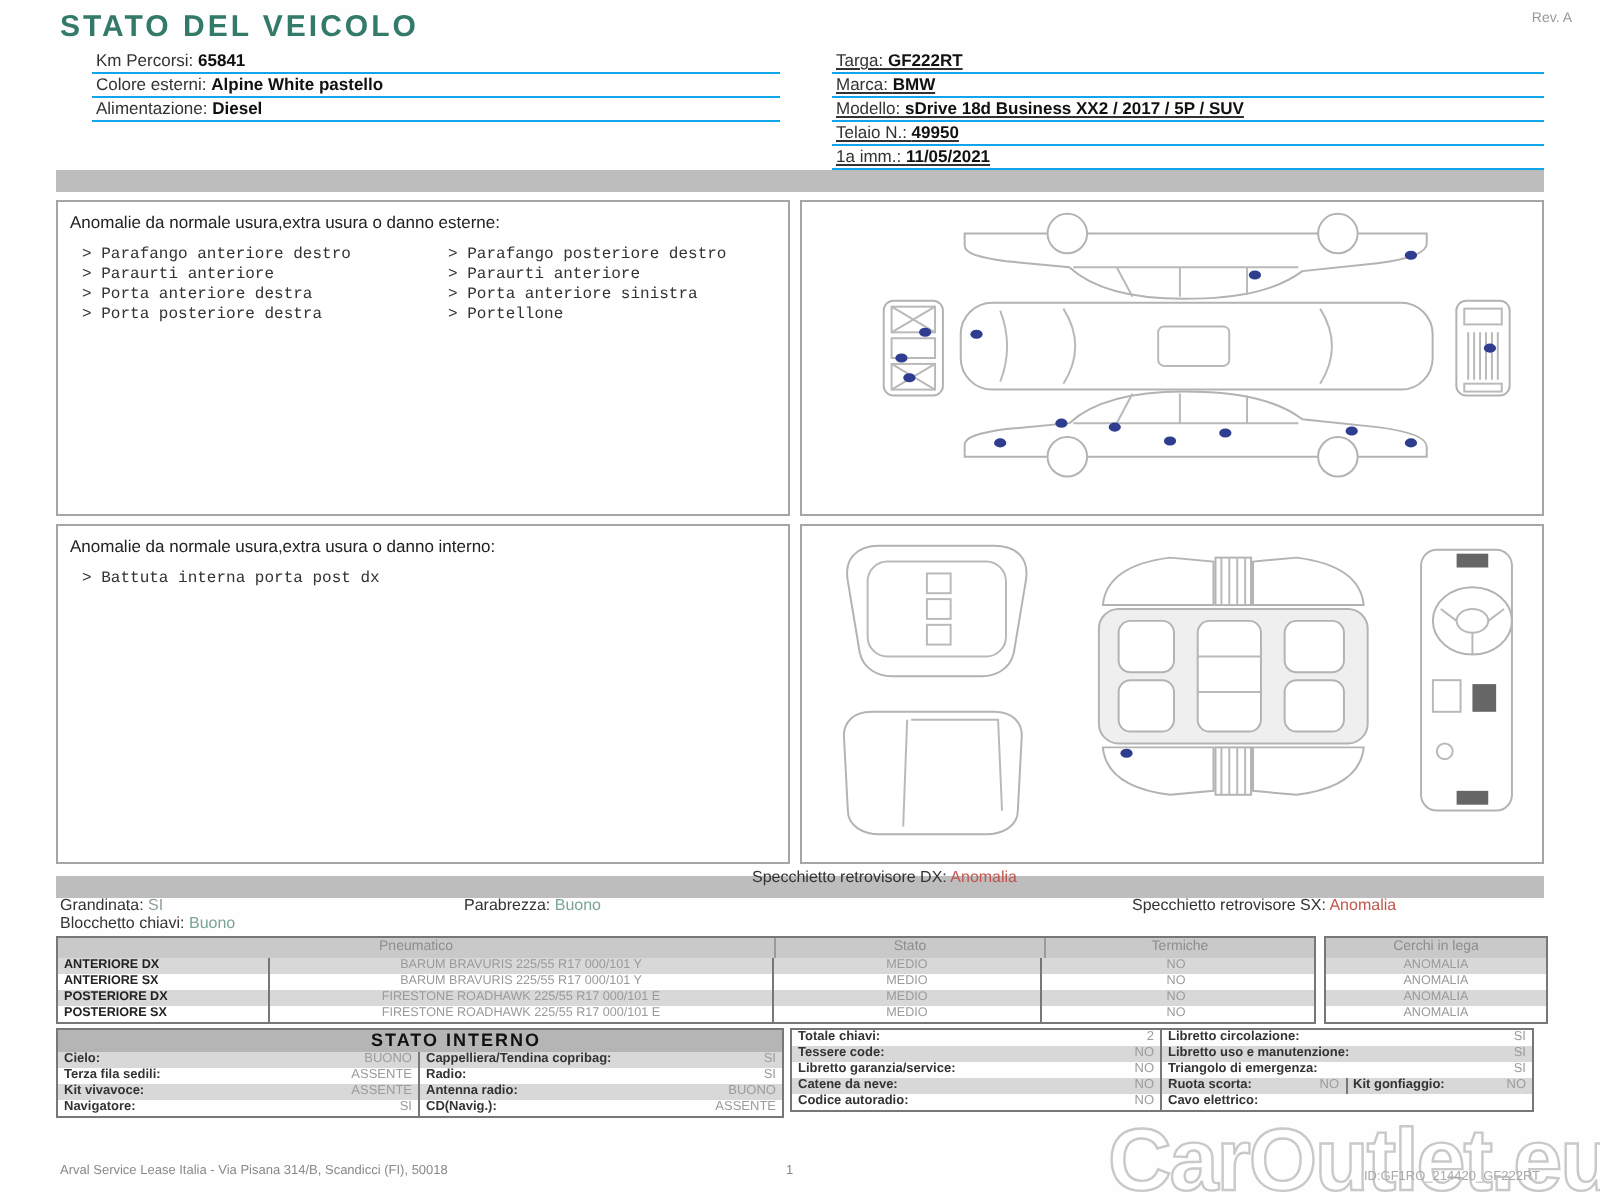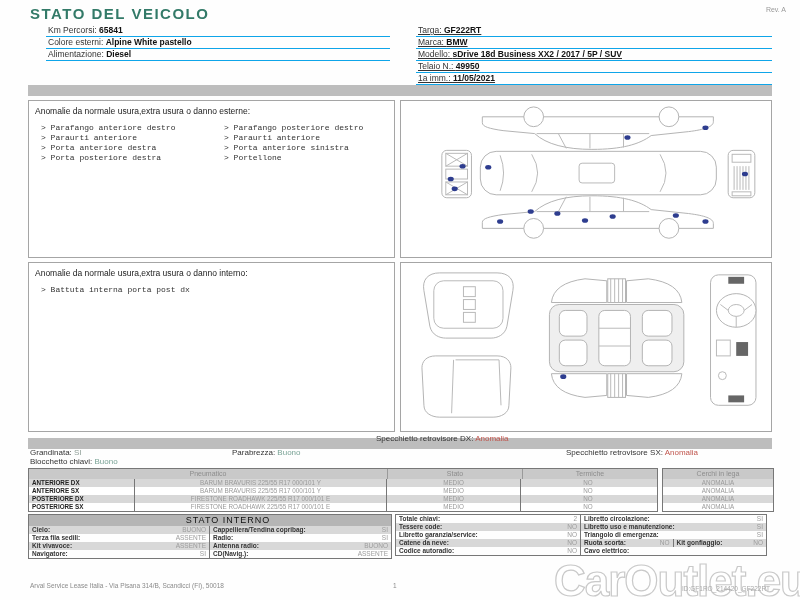--- a/index.html
+++ b/index.html
@@ -45,21 +45,21 @@
   .tt .c3{width:134px;color:#9a9a9a;text-align:center;border-right:1px solid #777;box-sizing:border-box;}
   .tt .c4{width:134px;color:#9a9a9a;text-align:center;box-sizing:border-box;}
   .tt-cerchi .cc{height:8px;line-height:8px;font-size:6.3px;color:#9a9a9a;text-align:center;}
   .tt-cerchi .cc:nth-child(even){background:#d8d8d8;}
   .tt-head .h1{width:358px;border-right:1px solid #9a9a9a;}
   .tt-head .h2{width:134px;border-right:1px solid #9a9a9a;}
   .tt-head .h3{width:134px;}
   .tt-cerchi .tt-head{width:100%;}
   
   .btab{border:1px solid #777;font-size:6.5px;}
-  .btab-head{background:#b5b5b5;color:#111;font-weight:normal;font-size:9px;height:11px;line-height:11px;text-align:center;letter-spacing:1px;padding-left:36px;}
+  .btab-head{background:#b5b5b5;color:#111;font-weight:bold;font-size:9px;height:11px;line-height:11px;text-align:center;letter-spacing:1px;padding-left:36px;}
   .btab-row{display:flex;height:8px;line-height:8px;}
   .btab-row:nth-child(even){background:#d8d8d8;}
   .pair{display:flex;justify-content:space-between;box-sizing:border-box;padding:0 3px;border-right:1px solid #777;}
   .pair:last-child{border-right:none;}
   .pair .l{font-weight:bold;color:#333;white-space:nowrap;}
   .pair .v{color:#9c9c9c;white-space:nowrap;}
   .si-tab{left:28px;top:514px;width:362px;}
   .si-tab .pair{width:50%;}
   .doc-tab{left:395px;top:514px;width:370px;}
   .doc-tab .pair.half{width:50%;}

